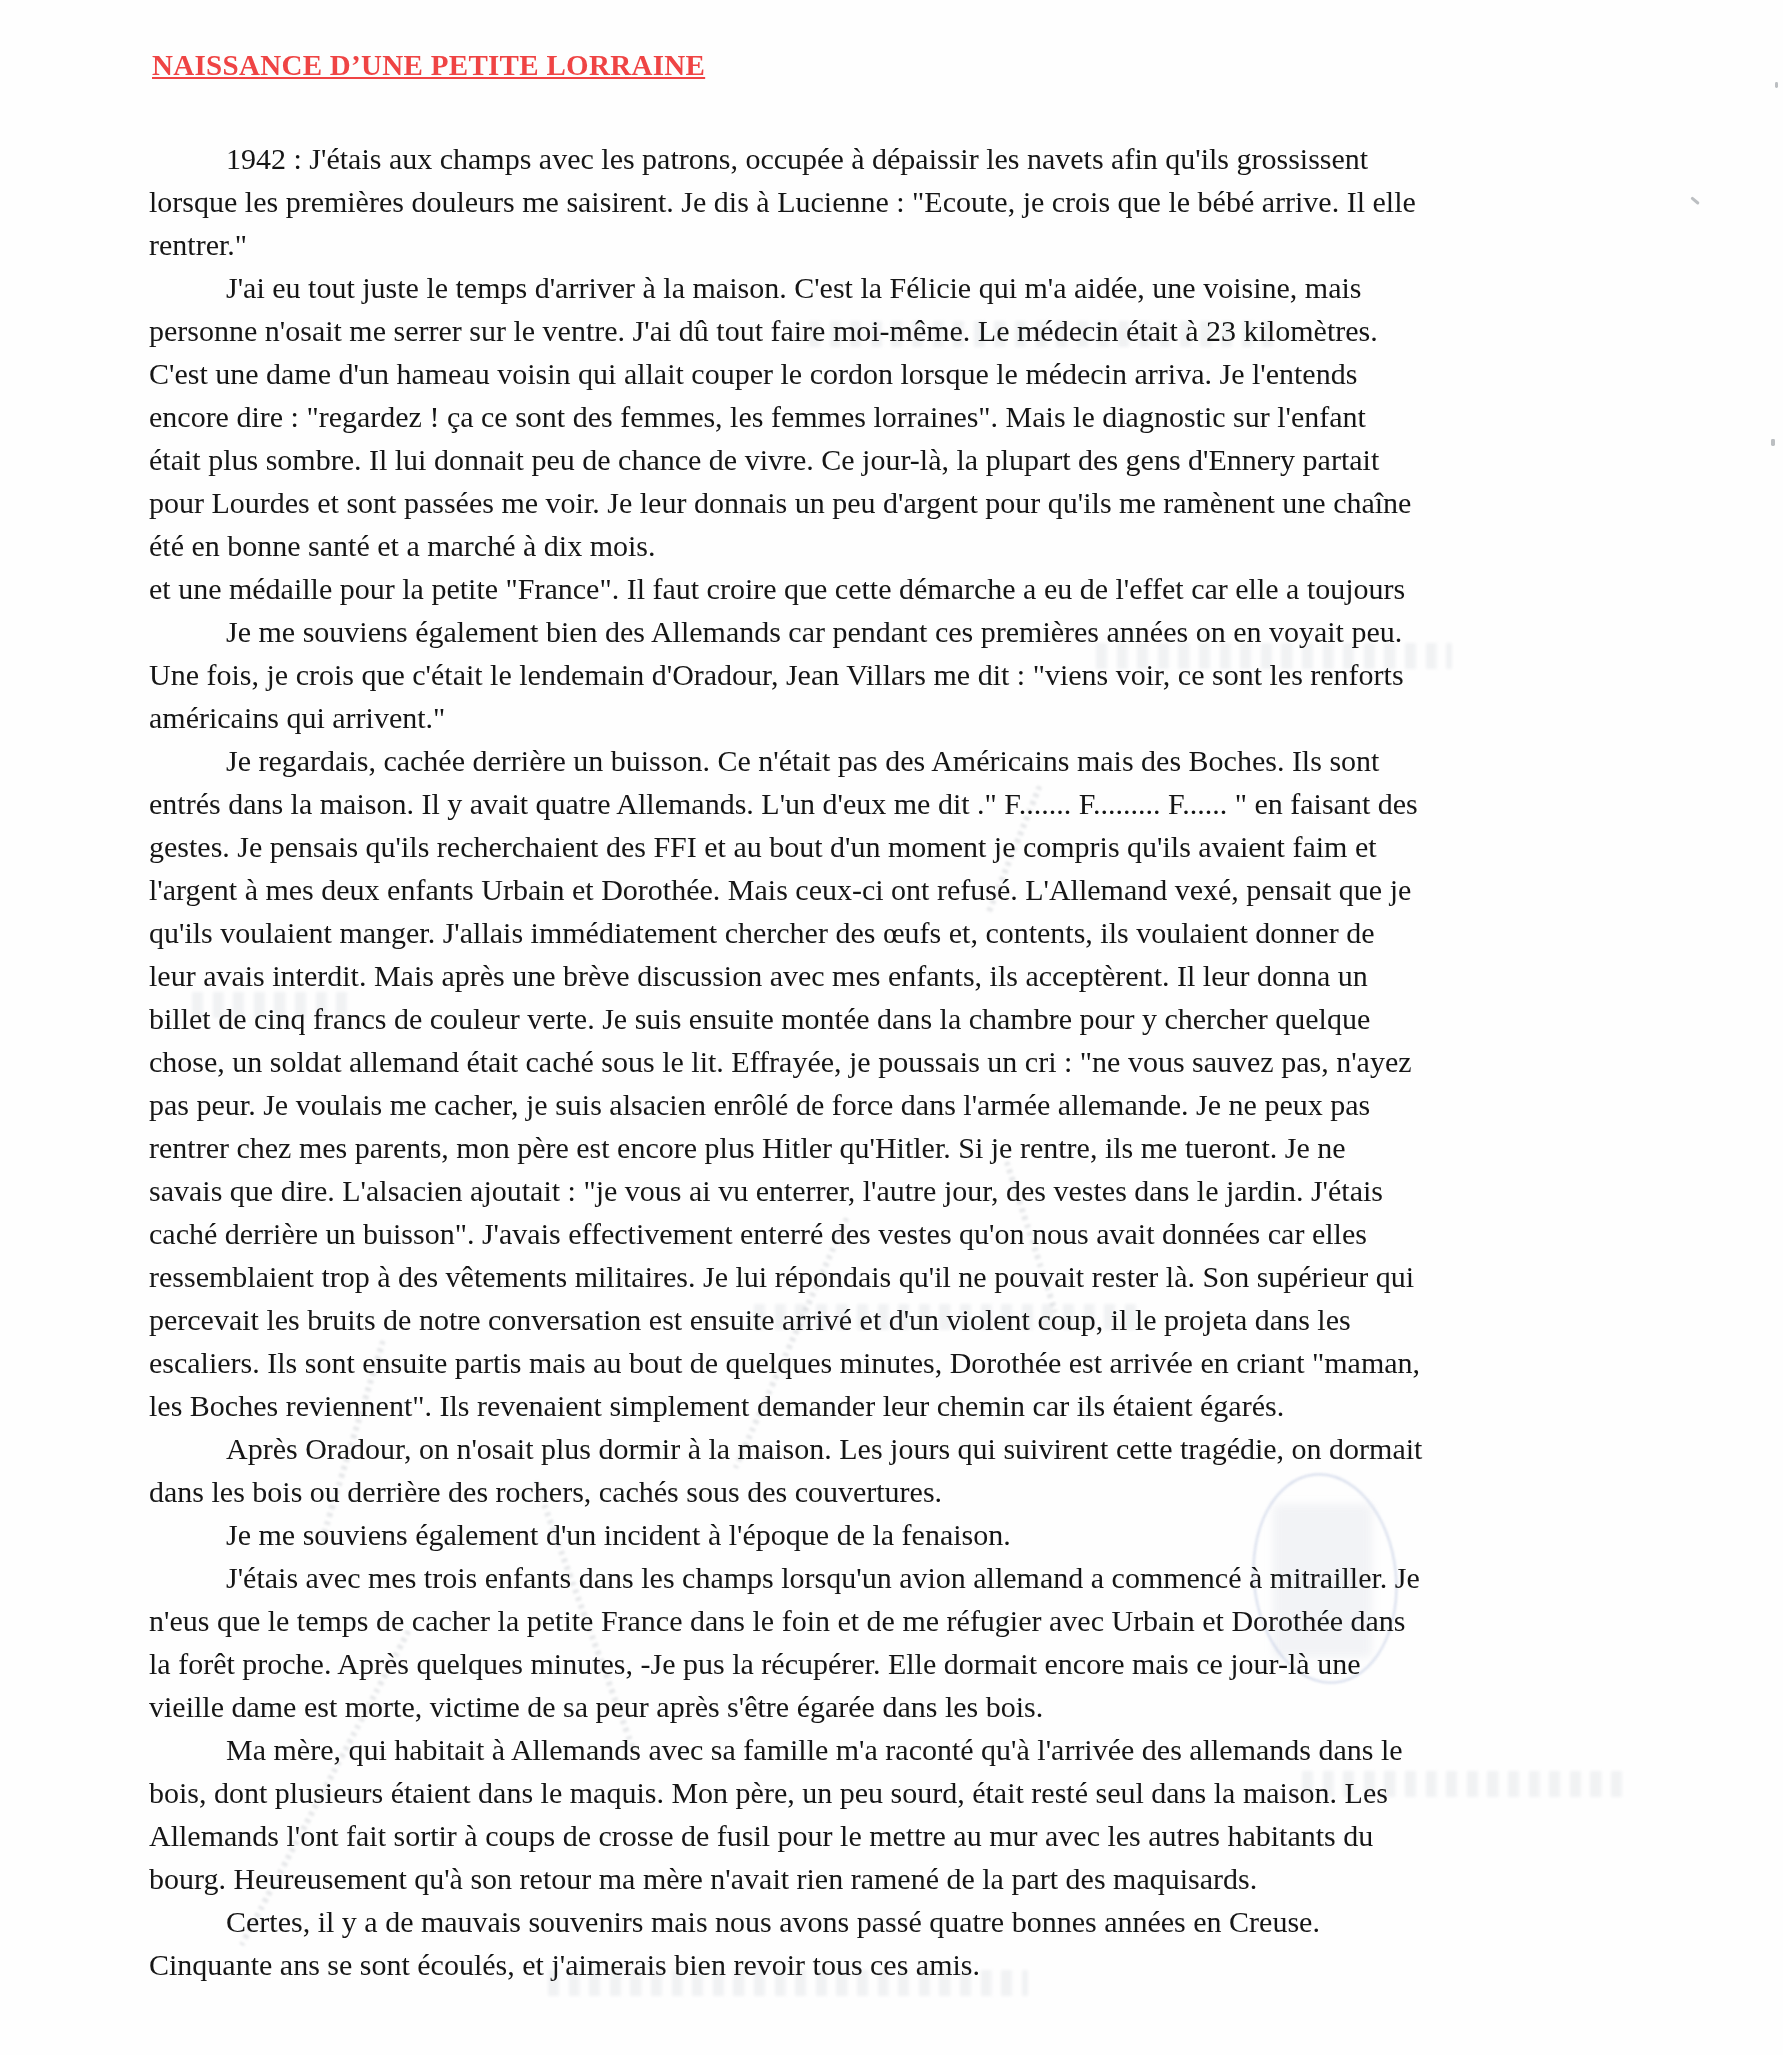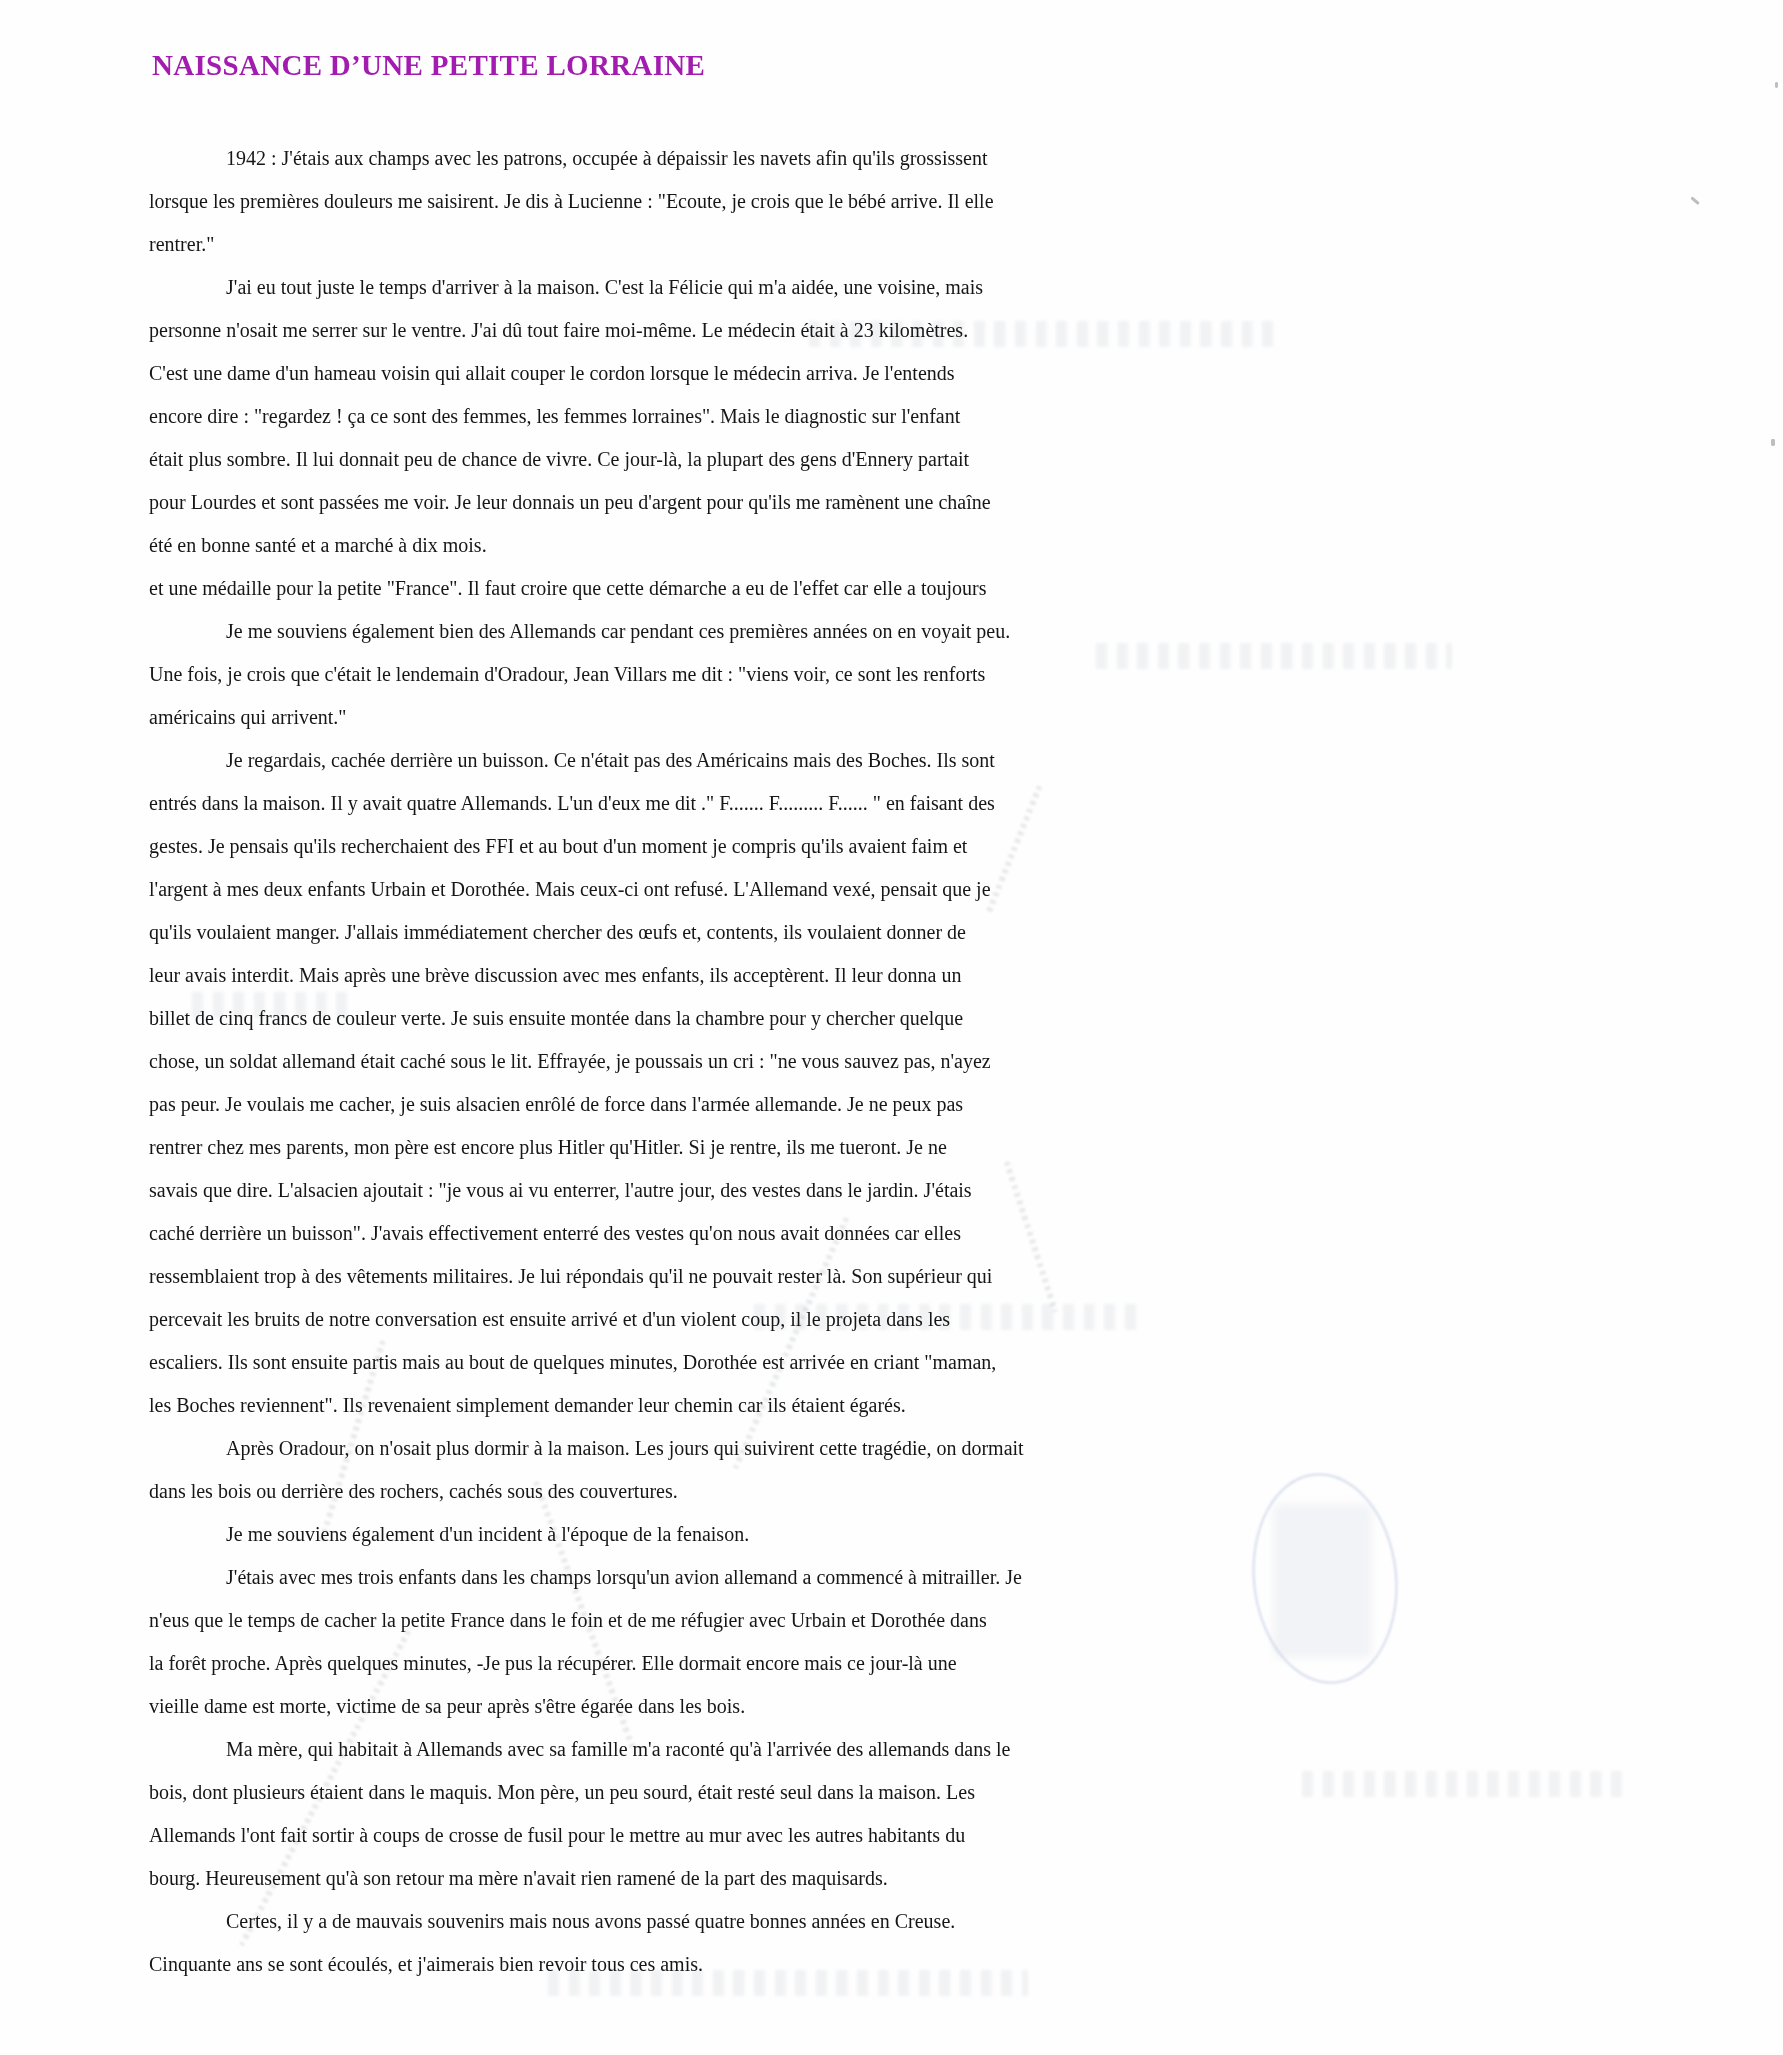--- a/index.html
+++ b/index.html
@@ -18,28 +18,29 @@
   }
   .doc-title {
     position: absolute;
     left: 152px;
     top: 49px;
     margin: 0;
     font-size: 29px;
     font-weight: 700;
     letter-spacing: 0.3px;
     white-space: pre;
-    color: #a21caf;
+    color: #ef4444;
+    text-decoration: underline;
   }
   .doc-body {
     position: absolute;
     left: 149px;
     top: 137px;
     width: 1521px;
-    font-size: 20px;
+    font-size: 30px;
     line-height: 43px;
   }
   .para { margin: 0; }
   .line { white-space: pre; }
   .line.first { text-indent: 77px; }
 
   
   .artifacts {
     position: absolute;
     inset: 0;

